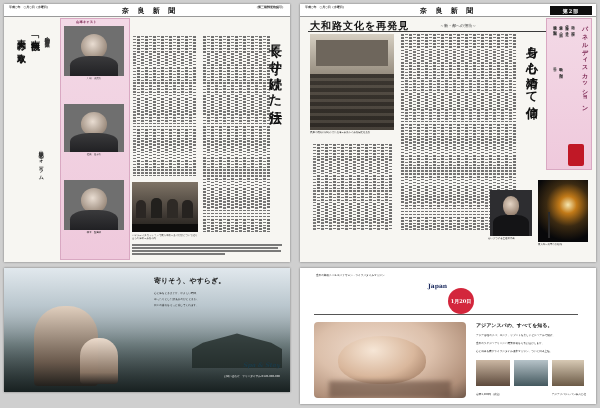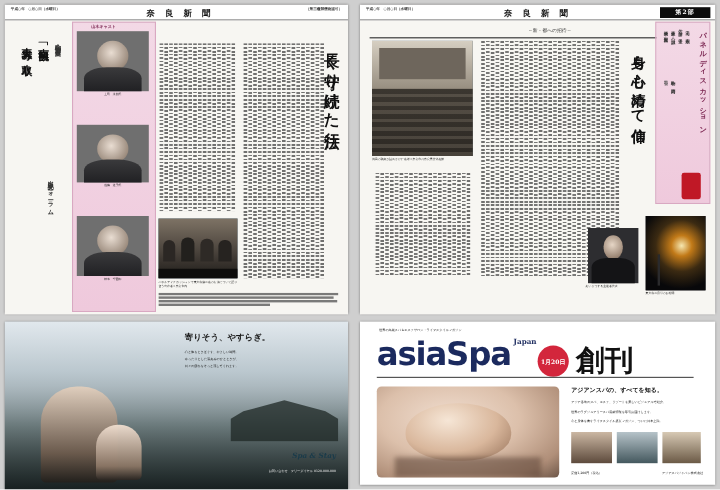--- a/index.html
+++ b/index.html
@@ -161,20 +161,21 @@
     </div>
   </div>
 
   <div class="sheet" style="left:300px;top:4px;width:296px;height:258px;">
 
     <div class="masthead"></div>
     <div class="mast-k" style="left:5px;font-size:3px;color:#333;">平成○年　○月○日（水曜日）</div>
     <div class="mast-k" style="left:120px;font-size:7px;top:2px;letter-spacing:3px;">奈 良 新 聞</div>
     <div class="bannerbox" style="right:4px;top:2px;width:42px;height:9px;font-size:5px;">第2部</div>
 
+    <div class="htitle" style="left:10px;top:15px;font-size:10px;letter-spacing:1px;">大和路文化を再発見</div>
     <div class="htitle" style="left:140px;top:19px;font-size:4px;font-weight:400;color:#333;">～新・都への招待～</div>
     <div class="rule" style="left:8px;top:27px;width:280px;height:1px;"></div>
 
     <div class="scenephoto" style="left:10px;top:30px;width:84px;height:96px;">
       <div style="position:absolute;inset:0;background:linear-gradient(180deg,#d6cfc2 0%,#9a9183 40%,#3a352f 100%);"></div>
       <div style="position:absolute;left:6px;top:6px;width:72px;height:26px;background:#6e665c;"></div>
       <div style="position:absolute;left:0;top:40px;width:100%;height:56px;
          background:repeating-linear-gradient(to bottom,#2b2722 0 4px,#4a443c 4px 7px);opacity:.85;"></div>
     </div>
     <div class="cap" style="left:10px;top:127px;width:84px;">満員の聴衆が詰めかけた会場＝奈良市の奈良県文化会館</div>
@@ -252,21 +253,21 @@
     </div>
     <div class="cap" style="left:188px;top:233px;width:46px;">あいさつする主催者代表</div>
 
     <div class="photo" style="left:238px;top:176px;width:50px;height:62px;background:#0b0b0d;">
       <div style="position:absolute;inset:0;background:radial-gradient(circle at 60% 40%,#f6e7b0 0%,#c27a18 18%,#3b2a12 45%,#08080a 75%);"></div>
       <div style="position:absolute;left:10px;bottom:4px;width:2px;height:26px;background:#2a2a2c;"></div>
     </div>
     <div class="cap" style="left:238px;top:239px;width:50px;">東大寺二月堂のお松明</div>
   </div>
 
-  <div class="sheet ad ad-left" style="left:4px;top:268px;width:286px;height:140px;">
+  <div class="sheet ad ad-left" style="left:4px;top:268px;width:286px;height:124px;">
     <div style="position:absolute;inset:0;background:
         linear-gradient(180deg,rgba(226,233,238,.95) 0%,rgba(186,199,206,.9) 30%,rgba(92,106,106,.55) 62%,rgba(20,28,28,.9) 100%);"></div>
 
     <div style="position:absolute;right:8px;top:58px;width:90px;height:42px;background:#1d2724;opacity:.75;
        clip-path:polygon(0% 100%,0% 55%,12% 40%,50% 18%,88% 40%,100% 55%,100% 100%);"></div>
 
     <div style="position:absolute;left:30px;bottom:6px;width:64px;height:80px;border-radius:30px 30px 4px 4px;
        background:linear-gradient(180deg,#e2cfbd,#6c5a4c 70%,#23201c);opacity:.95;"></div>
     <div style="position:absolute;left:76px;bottom:8px;width:38px;height:46px;border-radius:18px 18px 4px 4px;
        background:linear-gradient(180deg,#f0dfd0,#8b7665 75%,#2b2622);opacity:.95;"></div>
@@ -278,26 +279,24 @@
     <div class="tiny" style="position:absolute;left:150px;top:36px;width:90px;">日々の疲れをそっと流してくれます。</div>
 
     <div class="htitle" style="right:10px;bottom:24px;font-size:6px;color:#1a3b4a;font-style:italic;">Spa &amp; Stay</div>
     <div class="tiny" style="position:absolute;right:10px;bottom:14px;color:#eee;">お問い合わせ　フリーダイヤル 0120-000-000</div>
   </div>
 
   <div class="sheet ad ad-right" style="left:300px;top:268px;width:296px;height:136px;">
 
     <div class="tiny" style="position:absolute;left:16px;top:6px;">世界の高級スパ＆エステサロン・ライフスタイルマガジン</div>
 
-    <div class="spa-title" style="left:14px;top:12px;font-size:27px;">asiaSpa</div>
     <div class="htitle" style="left:128px;top:14px;font-size:6px;color:#1b2a5e;">Japan</div>
 
     <div class="circle-badge" style="left:148px;top:20px;width:26px;height:26px;font-size:5px;">1月20日</div>
 
-    <div class="spa-sub" style="left:180px;top:16px;font-size:24px;color:#111;">創刊</div>
 
     <div class="rule" style="left:14px;top:46px;width:264px;height:1px;background:#555;"></div>
 
     <div class="nude" style="left:14px;top:54px;width:152px;height:76px;">
       <div style="position:absolute;left:16%;top:18%;width:58%;height:64%;border-radius:50% 50% 45% 45%;
          background:radial-gradient(ellipse at 40% 30%,#f6e6d6,#d9b79c 55%,#a37f66 90%);"></div>
       <div style="position:absolute;left:10%;bottom:0;width:80%;height:22%;background:rgba(90,66,52,.55);filter:blur(2px);"></div>
     </div>
 
     <div class="htitle" style="left:176px;top:54px;font-size:5px;color:#111;">アジアンスパの、すべてを知る。</div>

